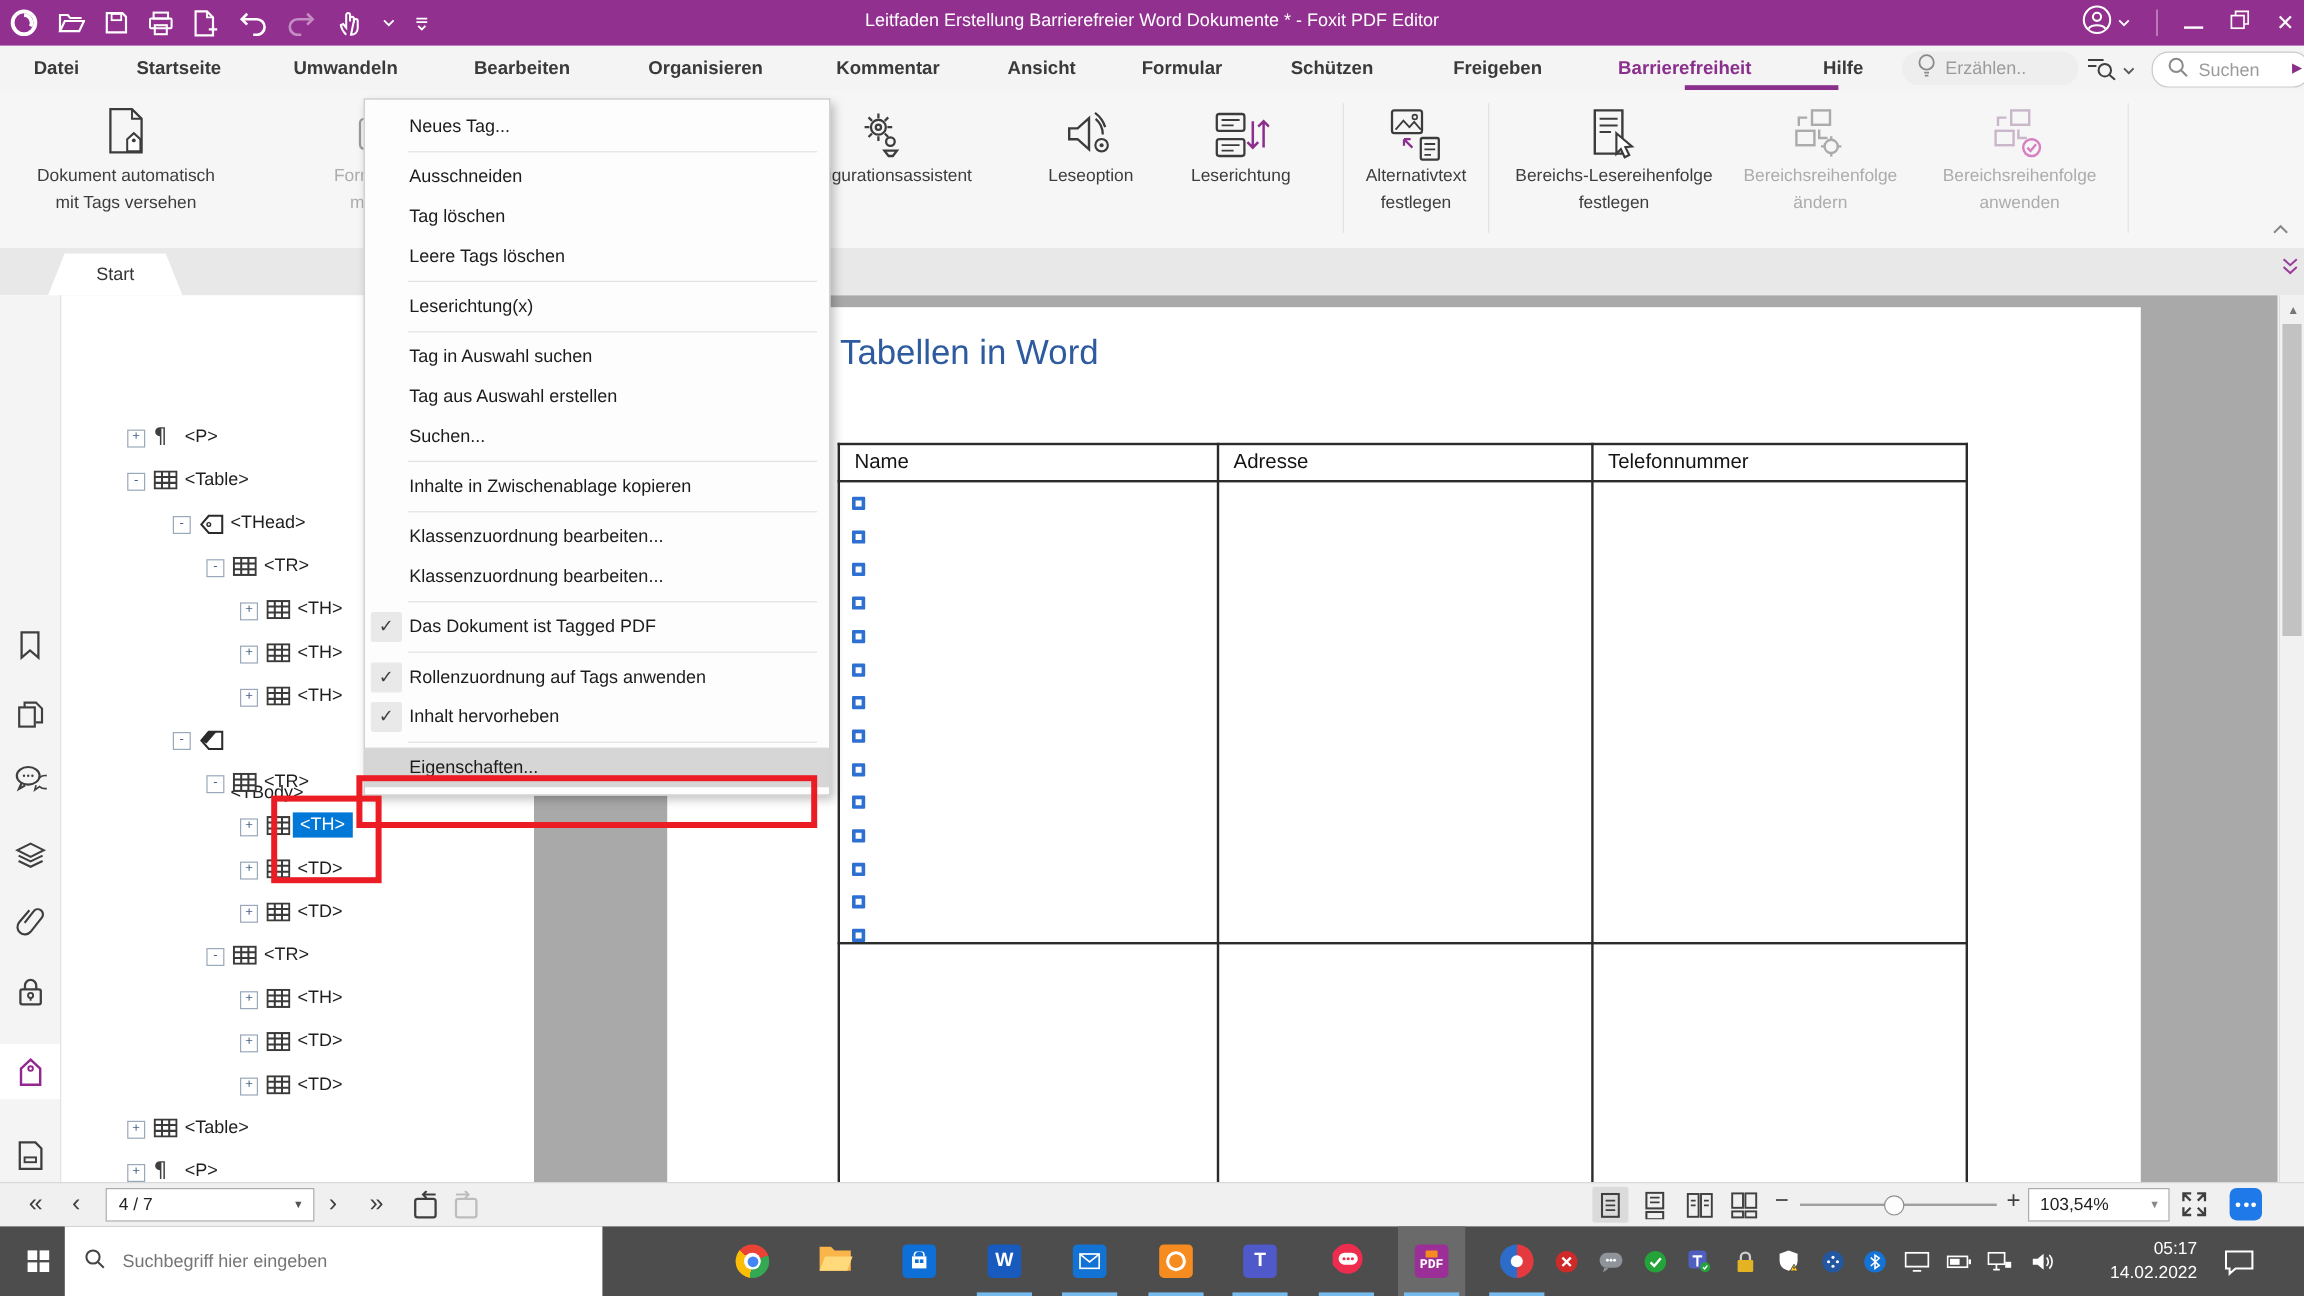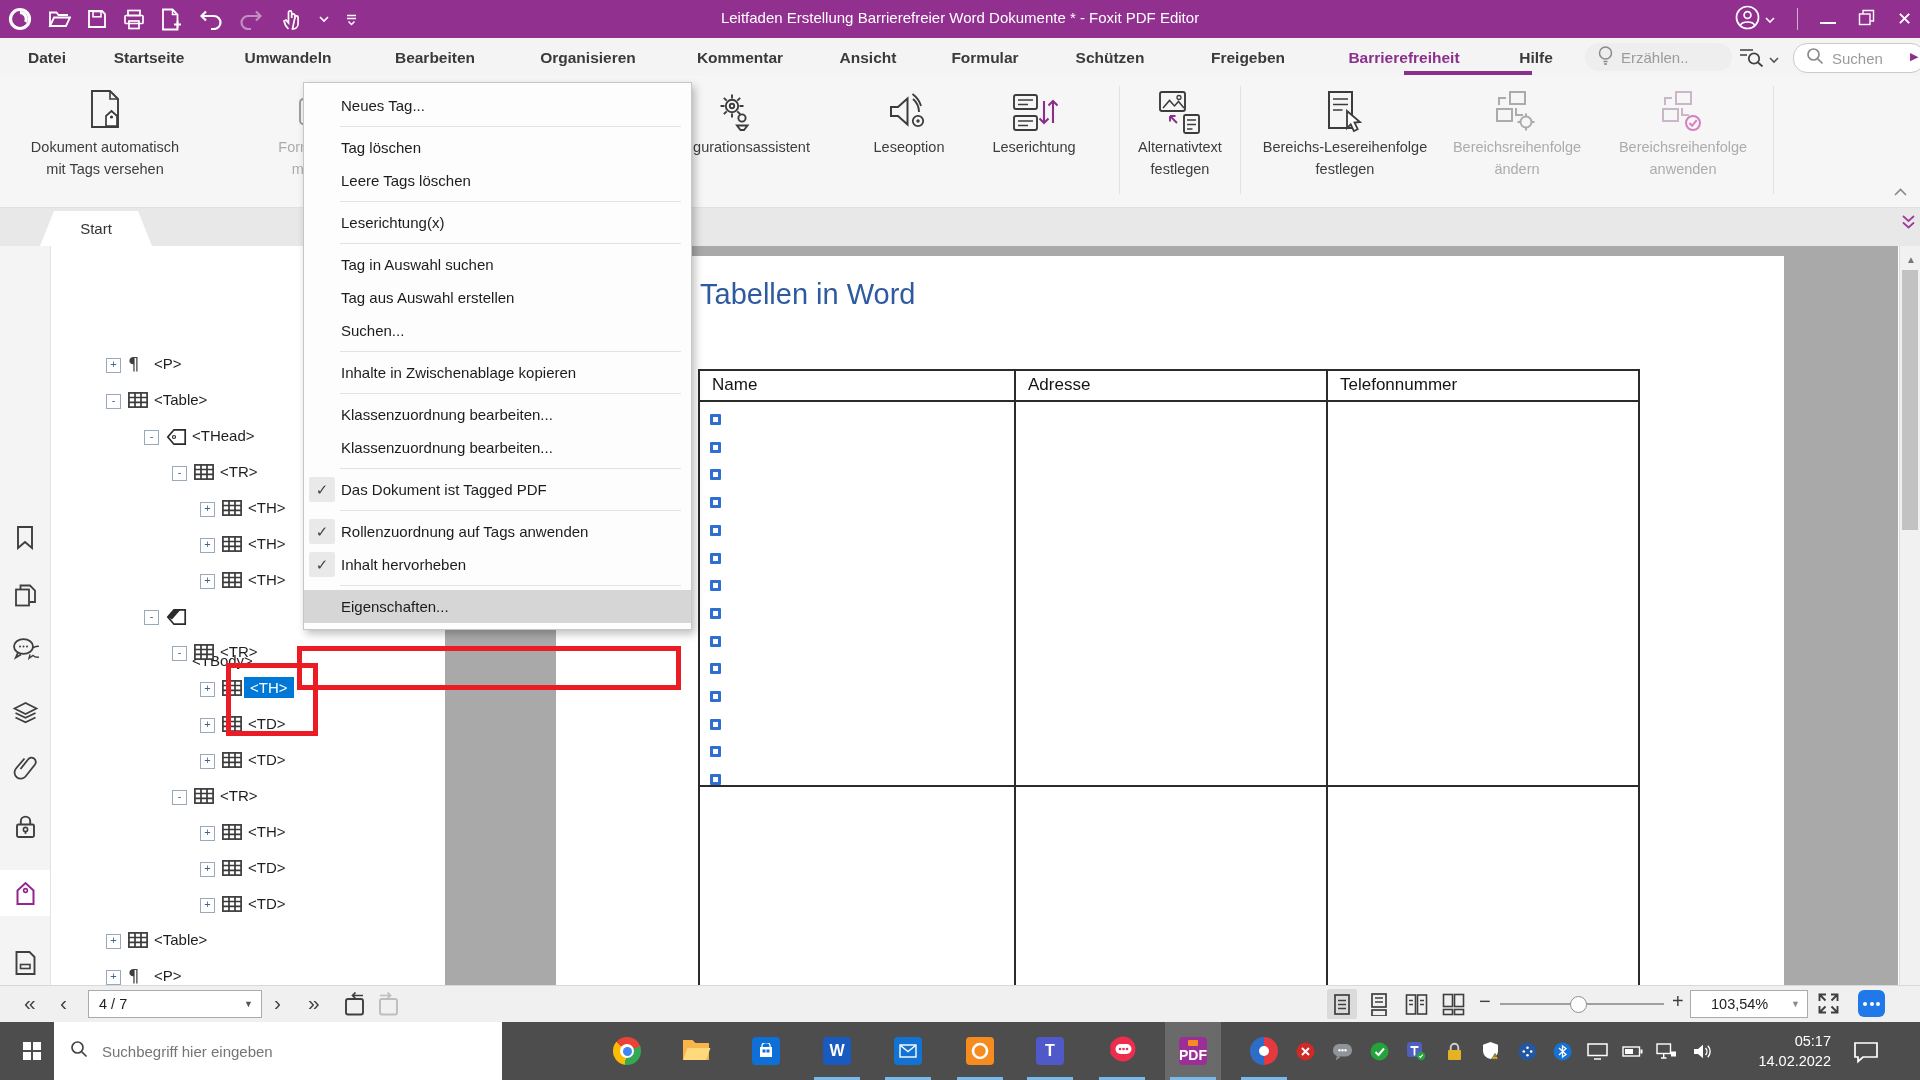--- a/index.html
+++ b/index.html
@@ -487,38 +487,39 @@
         <rect x="12.5" y="1.5" width="9" height="12" fill="none" stroke="currentColor" stroke-width="1.6"></rect>
         <rect x="1.5" y="16.5" width="9" height="5" fill="none" stroke="currentColor" stroke-width="1.6"></rect>
         <rect x="12.5" y="16.5" width="9" height="5" fill="none" stroke="currentColor" stroke-width="1.6"></rect>
       </svg>
     </div>
   <div class="sb" style="left:1479px;top:4px;font-size:20px">−</div>
   <div class="sb" style="left:1500px;top:17px;width:164px;height:2px;background:#9F9F9F"></div>
   <div class="sb" style="left:1570px;top:10px;width:15px;height:15px;border-radius:50%;background:#FDFDFD;border:1px solid #8F8F8F"></div>
   <div class="sb" style="left:1672px;top:4px;font-size:20px">+</div>
   <div class="sb" style="left:1690px;top:4px;width:116px;height:26px;background:#fff;border:1px solid #ABABAB;font-size:14.5px;line-height:26px;color:#222">
-    <span style="padding-left:20px">103,54%</span>
+    <span style="padding-left:9px">103,54%</span>
     <span style="position:absolute;right:7px;font-size:9px;color:#888">▼</span>
   </div>
   <div class="sb" style="left:1816px;top:5px"><svg width="25" height="25" viewBox="0 0 25 25">
         <g fill="none" stroke="currentColor" stroke-width="1.9">
           <path d="M15 3.5 h6.5 V10 M21.5 3.5 l-6 6 M10 21.5 H3.5 V15 M3.5 21.5 l6-6 M3.5 10 V3.5 H10 M3.5 3.5 l6 6 M21.5 15 v6.5 H15 M21.5 21.5 l-6-6"></path>
         </g>
       </svg></div>
   <div class="sb" style="left:1858px;top:4px;width:27px;height:27px;background:#2079E8;border-radius:6px;display:flex;align-items:center;justify-content:center;gap:2.5px">
     <span style="width:4px;height:4px;border-radius:50%;background:#fff"></span>
     <span style="width:4px;height:4px;border-radius:50%;background:#fff"></span>
     <span style="width:4px;height:4px;border-radius:50%;background:#fff"></span>
   </div>
 </div>
 
 <div id="ctxmenu" class="abs">
     <div class="ctx-item">Neues Tag...</div>
     <div class="ctx-sep"></div>
+    <div class="ctx-item">Ausschneiden</div>
     <div class="ctx-item">Tag löschen</div>
     <div class="ctx-item">Leere Tags löschen</div>
     <div class="ctx-sep"></div>
     <div class="ctx-item">Leserichtung(x)</div>
     <div class="ctx-sep"></div>
     <div class="ctx-item">Tag in Auswahl suchen</div>
     <div class="ctx-item">Tag aus Auswahl erstellen</div>
     <div class="ctx-item">Suchen...</div>
     <div class="ctx-sep"></div>
     <div class="ctx-item">Inhalte in Zwischenablage kopieren</div>
@@ -612,21 +613,21 @@
           <circle cx="16" cy="14" r="12.5" fill="#EE2D4E"></circle>
           <path d="M4.5 14 C2 11 4 6 9 5.5 5 9 5 19 9 22.5 4 22 2 17 4.5 14" fill="#EE2D4E"></path>
           <rect x="8.5" y="9" width="16" height="10" rx="5" fill="#fff"></rect>
           <circle cx="13" cy="14" r="1.3" fill="#EE2D4E"></circle>
           <circle cx="16.5" cy="14" r="1.3" fill="#EE2D4E"></circle>
           <circle cx="20" cy="14" r="1.3" fill="#EE2D4E"></circle>
         </svg></div>
       <div class="tb-underline"></div>
     </div>
     <div class="tb-app active" style="left: 1165px;">
-      <div class="tile" style="width: 28px; height: 28px; background: rgb(155, 46, 151); font-size: 14px; flex-direction: column;"><div style="width: 10px; height: 6px; background: rgb(246, 140, 31); border-radius: 1px; margin-bottom: 1px;"></div>PDF</div>
+      <div class="tile" style="width: 28px; height: 28px; background: rgb(155, 46, 151); font-size: 11px; flex-direction: column; font-family: Liberation Mono, monospace;"><div style="width: 10px; height: 6px; background: rgb(246, 140, 31); border-radius: 1px; margin-bottom: 1px;"></div>PDF</div>
       <div class="tb-underline"></div>
     </div>
     <div class="tb-app" style="left: 1236px;">
       <div style="width: 28px; height: 28px; border-radius: 50%; background: conic-gradient(rgb(228, 57, 63) 0deg, rgb(228, 57, 63) 50%, rgb(45, 108, 200) 50%, rgb(45, 108, 200) 100%); display: flex; align-items: center; justify-content: center;">
         <div style="width: 10px; height: 10px; border-radius: 50%; background: rgb(255, 255, 255);"></div>
       </div>
       <div class="tb-underline"></div>
     </div>
     <div class="tray-ic" style="left: 1290px;">
       <svg width="19" height="19" viewBox="0 0 19 19">

